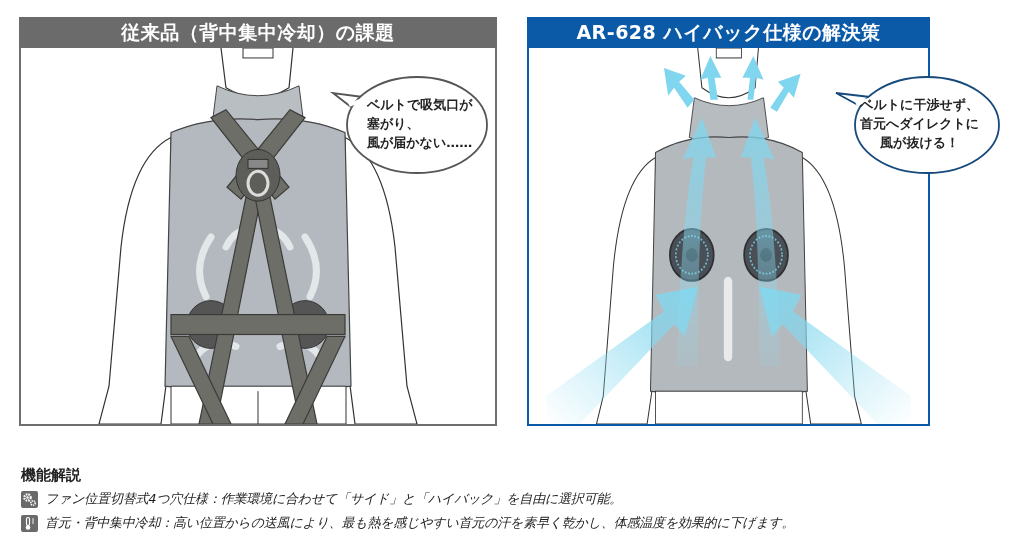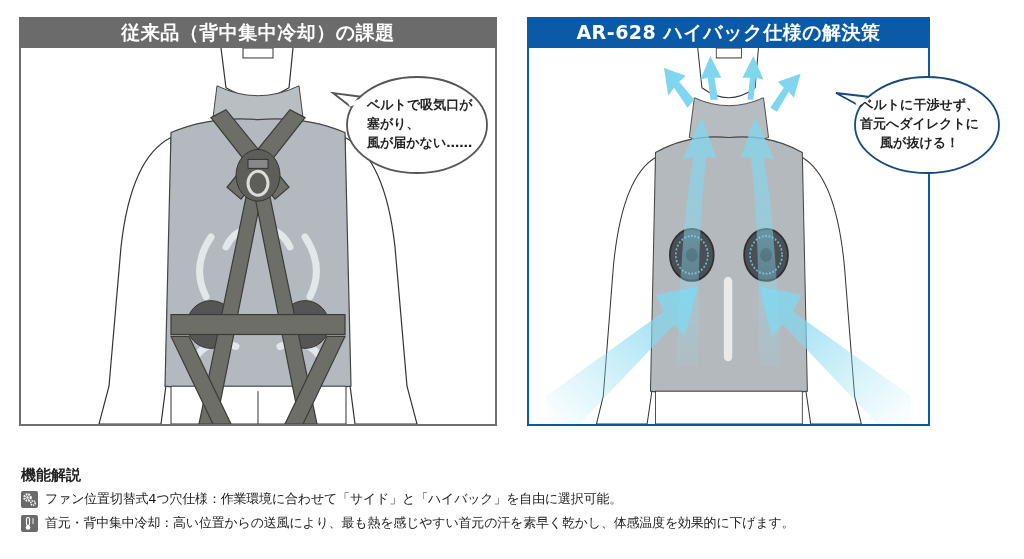--- a/index.html
+++ b/index.html
@@ -18,21 +18,21 @@
 
   .bubble { position: absolute; }
   .bubble svg { position: absolute; left: 0; top: 0; }
   .bubble-text { position: absolute; font-size: 13px; font-weight: bold; line-height: 19px; color: #222; white-space: pre; }
 
   .features { position: absolute; left: 21px; top: 416px; width: 990px; margin-top: 48px; }
   .features-title { font-size: 15px; font-weight: bold; color: #222; height: 22px; line-height: 22px; }
   .feature-row { display: flex; align-items: center; height: 22px; margin-top: 2px; }
   .feature-icon { width: 17px; height: 17px; background: #6a6a6a; border-radius: 2px; margin-right: 7px;
     display: flex; align-items: center; justify-content: center; flex: none; }
-  .feature-text { font-size: 13px; color: #1d1d1d; white-space: nowrap; letter-spacing: -0.2px; }
+  .feature-text { font-size: 13px; color: #1d1d1d; white-space: nowrap; letter-spacing: -0.2px; font-style: italic; }
 </style>
 </head>
 <body>
 
 <div class="panel left">
   <div class="panel-header">従来品（背中集中冷却）の課題</div>
   <div class="illus">
     <svg viewBox="0 0 474 378" preserveAspectRatio="none">
 
       <path d="M200 0 L205 40 Q237 60 268 40 L272 0" fill="#fff" stroke="#333" stroke-width="1.2"></path>

